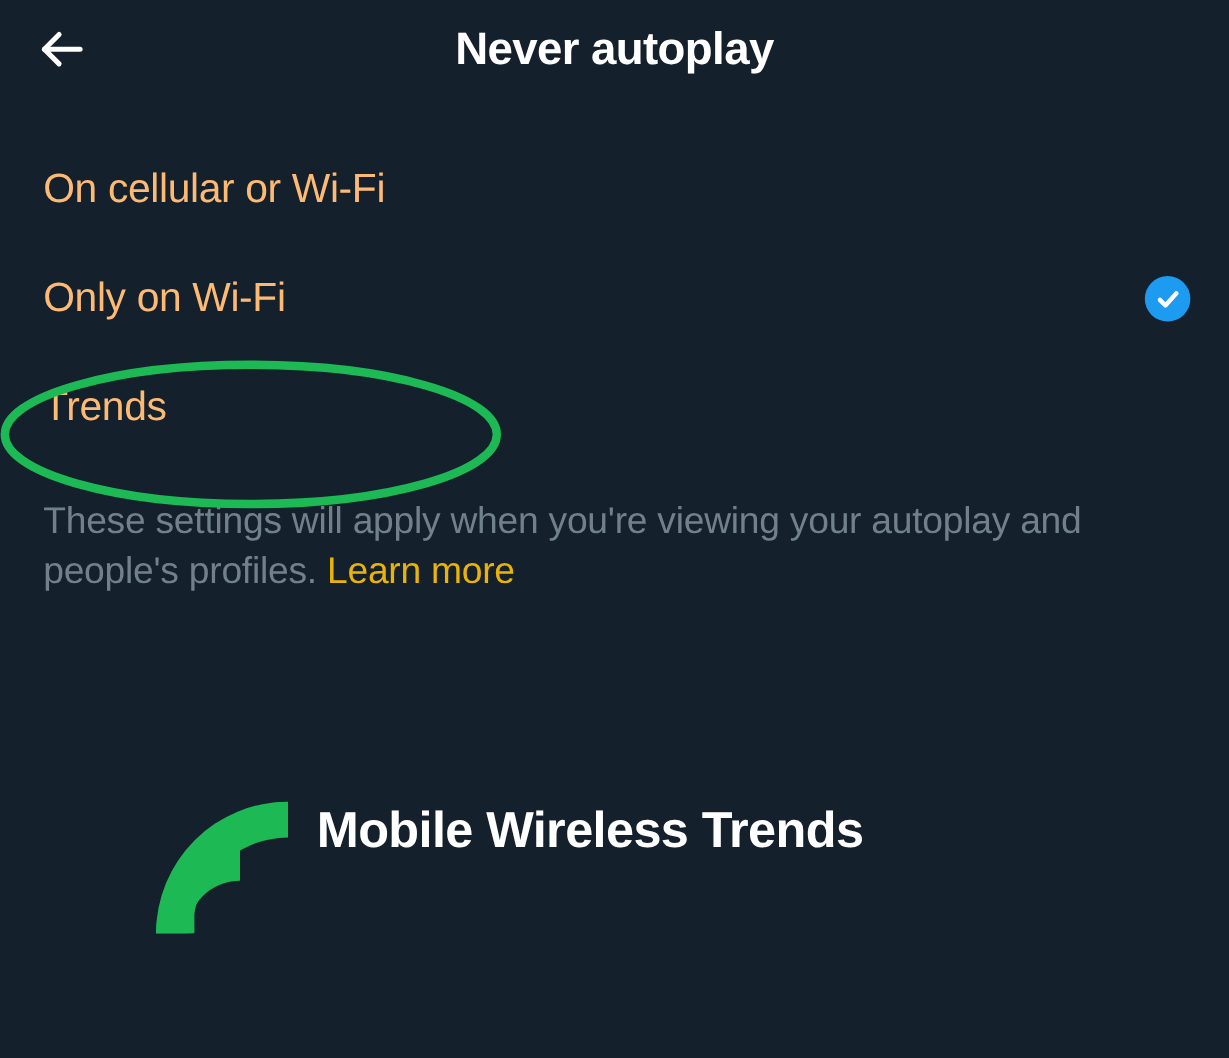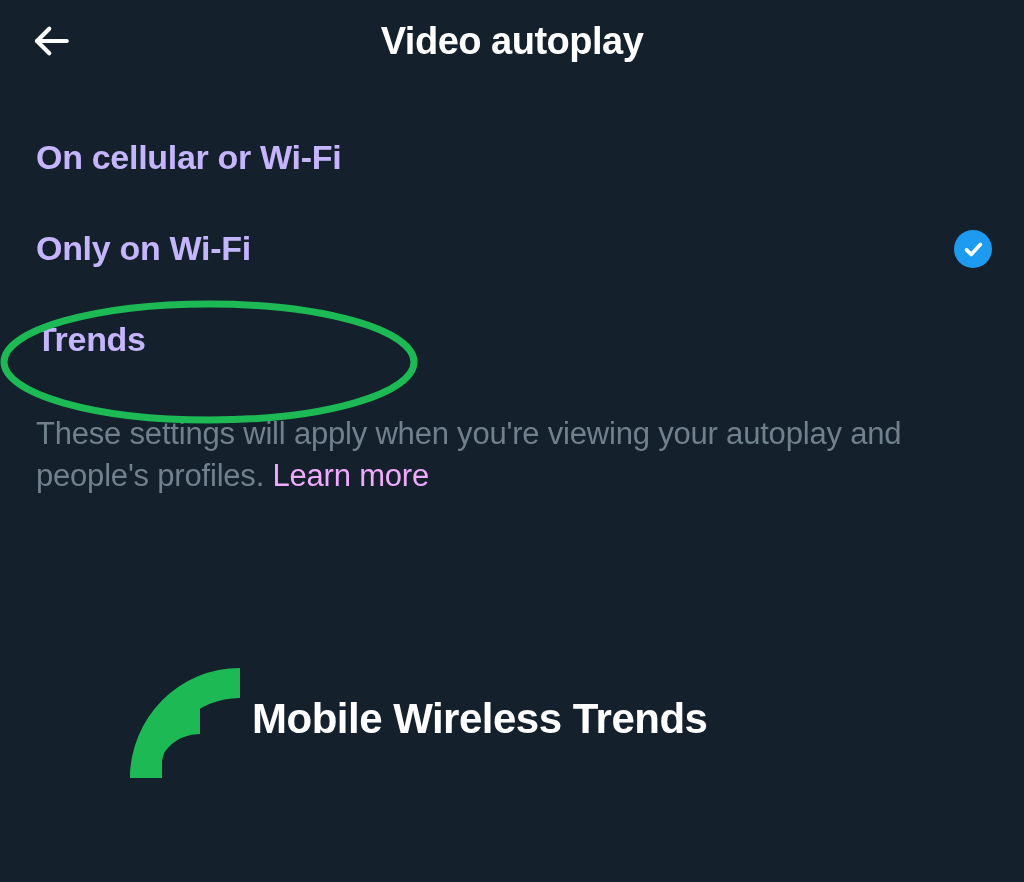--- a/index.html
+++ b/index.html
@@ -46,22 +46,22 @@
     }
     .option-row {
       display: flex;
       align-items: center;
       justify-content: space-between;
       padding: 26px 32px 26px 36px;
       cursor: pointer;
     }
     .option-label {
       font-size: 34px;
-      font-weight: 700;
-      color: #c4b5fd;
+      font-weight: 400;
+      color: #fdba74;
       letter-spacing: -0.3px;
     }
     .check-badge {
       width: 38px;
       height: 38px;
       border-radius: 50%;
       background-color: #1d9bf0;
       display: flex;
       align-items: center;
       justify-content: center;
@@ -77,30 +77,30 @@
     }
     .description {
       padding: 28px 36px 0 36px;
       font-size: 31px;
       font-weight: 400;
       color: #71808d;
       line-height: 1.36;
       letter-spacing: -0.2px;
     }
     .learn-more-link {
-      color: #f0abfc;
+      color: #eab308;
       cursor: pointer;
     }
     .watermark {
       position: absolute;
       left: 130px;
       top: 668px;
       display: flex;
-      align-items: center;
-      gap: 12px;
+      align-items: flex-start;
+      gap: 24px;
     }
     .watermark-icon {
       width: 110px;
       height: 110px;
       position: relative;
       flex-shrink: 0;
     }
     .watermark-text {
       font-size: 42px;
       font-weight: 800;
@@ -112,21 +112,21 @@
 </head>
 <body>
 
 <div class="header">
   <div class="back-arrow">
     <svg width="42" height="42" viewBox="0 0 24 24" fill="none" stroke="#ffffff" stroke-width="2.4" stroke-linecap="round" stroke-linejoin="round">
       <line x1="21" y1="12" x2="4" y2="12"></line>
       <polyline points="11 5 4 12 11 19"></polyline>
     </svg>
   </div>
-  <h1 class="page-title">Video autoplay</h1>
+  <h1 class="page-title">Never autoplay</h1>
 </div>
 
 <div class="options">
   <div class="option-row">
     <span class="option-label">On cellular or Wi-Fi</span>
   </div>
   <div class="option-row">
     <span class="option-label">Only on Wi-Fi</span>
     <span class="check-badge">
       <svg width="22" height="22" viewBox="0 0 24 24" fill="none" stroke="#ffffff" stroke-width="4" stroke-linecap="round" stroke-linejoin="round">

